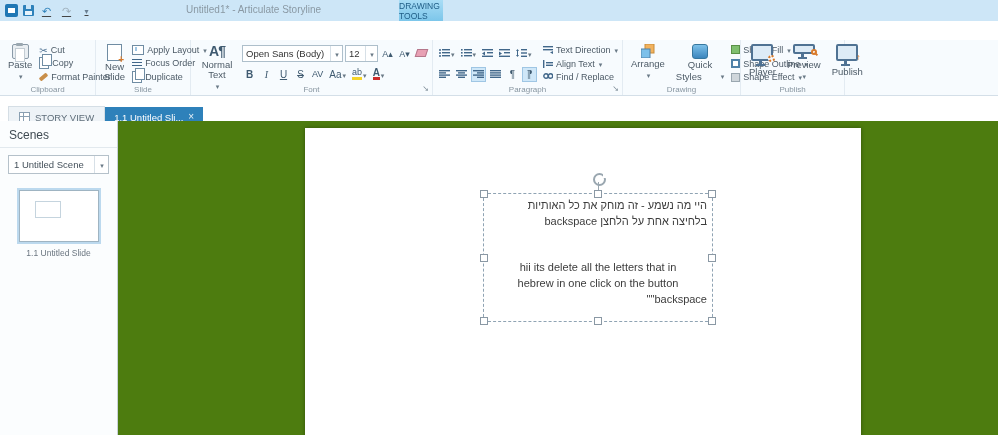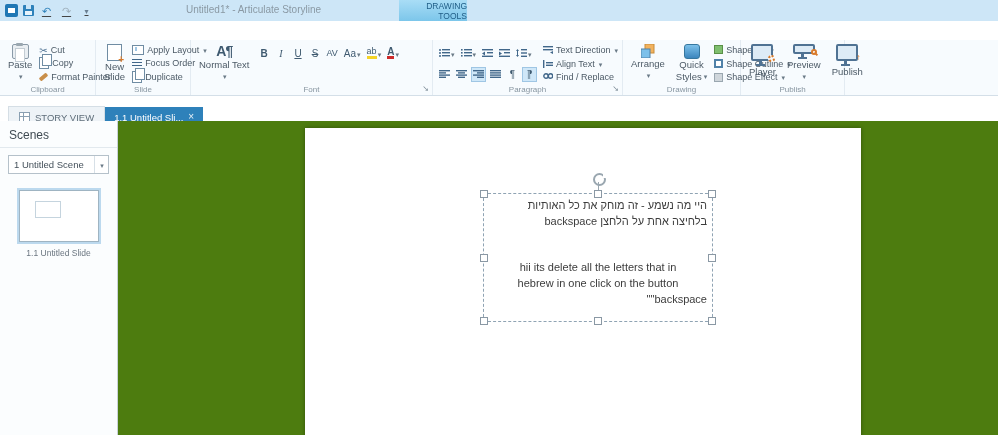--- a/index.html
+++ b/index.html
@@ -11,21 +11,21 @@
   .appicon{width:13px;height:13px;background:#1f77b4;border-radius:2px;display:inline-flex;align-items:center;justify-content:center;}
   .appicon::after{content:"";width:7px;height:5px;background:#fff;}
   .i-save{width:11px;height:11px;background:#2e81ba;border-radius:1px;position:relative;display:inline-block;cursor:pointer;}
   .i-save::before{content:"";position:absolute;left:3px;top:0;width:5px;height:4px;background:#cde6f7;}
   .i-save::after{content:"";position:absolute;left:2px;bottom:1px;width:7px;height:4px;background:#e8f3fb;}
   .qbtn{width:15px;text-align:center;font-size:11px;color:#2e81ba;cursor:pointer;line-height:14px;}
   .i-undo::after{content:"↶";}
   .i-redo::after{content:"↷";color:#9fb0bc;}
   .i-qatcaret::after{content:"▾";font-size:8px;color:#6b8093;}
   .wintitle{position:absolute;left:186px;top:4px;font-size:10px;color:#8a99a4;white-space:nowrap;}
-  .ctxheader{position:absolute;left:399px;top:0;width:68px;height:21px;background:linear-gradient(#a9ddf6,#7cc6ea);font-size:8.5px;color:#1f5d86;display:flex;align-items:center;justify-content:center;text-align:right;}
+  .ctxheader{position:absolute;left:399px;top:0;width:44px;height:21px;background:linear-gradient(#a9ddf6,#7cc6ea);font-size:8.5px;color:#1f5d86;display:flex;align-items:center;justify-content:center;}
 
   
   .tabrow{position:absolute;top:21px;left:0;width:100%;height:19px;background:#e7f1f9;border-bottom:1px solid #d2dfe9;display:flex;box-sizing:border-box;}
   .tab{padding:0 10px;display:flex;align-items:center;font-size:10px;color:#5d6c78;cursor:pointer;white-space:nowrap;}
   .tab.file{background:#1a70b8;color:#fff;padding:0 11px;}
   .tab.active{background:#f7fbfe;color:#2e81ba;border-left:1px solid #d2dfe9;border-right:1px solid #d2dfe9;}
   .tab.format{background:#d9edfb;margin-left:4px;padding:0 15px;}
   .collapse{margin-left:auto;margin-right:10px;align-self:center;color:#7d8c97;font-size:9px;cursor:pointer;}
   .collapse::after{content:"^";}
 
@@ -189,20 +189,43 @@
     </div>
 
     <div class="group" style="width:242px">
       <div class="bigbtn">
         <span class="i-normaltext"></span>
         <span>Normal Text</span>
         <span class="caret"></span>
       </div>
       <div class="smalls" style="gap:3px">
         <div class="frow">
+          <div class="combo" style="width:101px">
+            <span class="val">Open Sans (Body)</span>
+            <span class="cbtn">
+                <span class="caret"></span>
+              </span>
+          </div>
+          <div class="combo" style="width:33px">
+            <span class="val">12</span>
+            <span class="cbtn">
+                <span class="caret"></span>
+              </span>
+          </div>
+          <span class="ibtn">
+              <span class="i-grow"></span>
+            </span>
+          <span class="ibtn">
+              <span class="i-shrink"></span>
+            </span>
+          <span class="ibtn">
+              <span class="i-eraser"></span>
+            </span>
+        </div>
+        <div class="frow">
           <span class="ibtn b-b">B</span>
           <span class="ibtn b-i">I</span>
           <span class="ibtn b-u">U</span>
           <span class="ibtn b-s">S</span>
           <span class="ibtn" style="font-size:9px">AV</span>
           <span class="ibtn">
             <span>Aa</span>
             <span class="caret"></span>
           </span>
           <span class="ibtn">
@@ -369,21 +392,21 @@
         <svg width="14" height="14">
             <rect x="4" y="0" width="9" height="9" fill="#f2b25e" stroke="#c78c3a"></rect>
             <rect x="0" y="5" width="9" height="9" fill="#7cc0ea" stroke="#4f81a8"></rect>
           </svg>
         <span>Arrange</span>
         <span class="caret"></span>
       </div>
       <div class="bigbtn">
         <span class="icon-quickstyles"></span>
         <span>Quick</span>
-        <span style="display:flex;align-items:center;gap:1px">
+        <span style="display:flex;align-items:center;gap:18px">
           <span>Styles</span>
           <span class="caret"></span>
         </span>
       </div>
       <div class="smalls" style="gap:2px">
         <div class="sbtn">
           <span class="chip fill"></span>
           <span>Shape Fill</span>
           <span class="caret"></span>
         </div>

